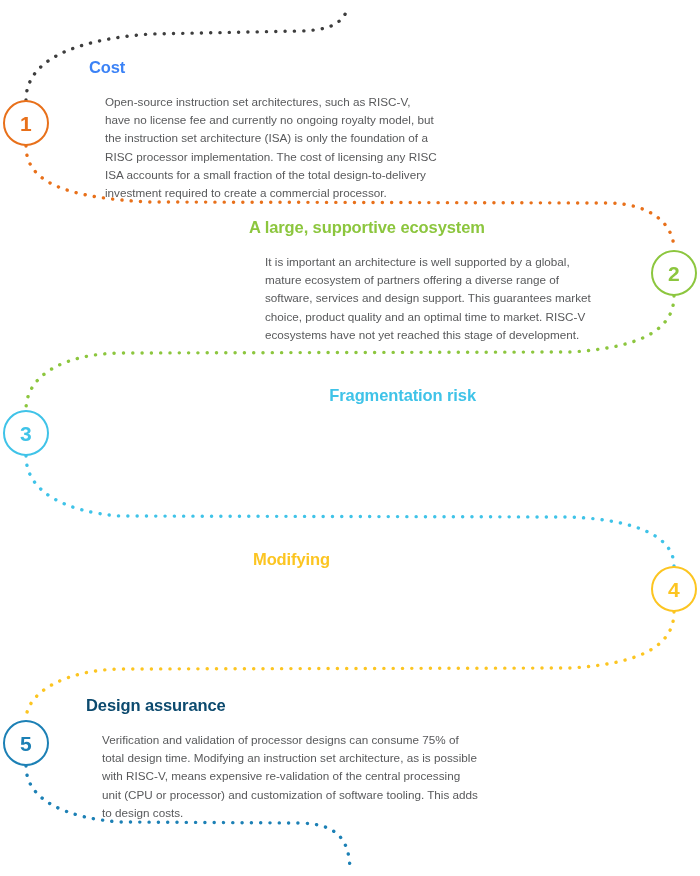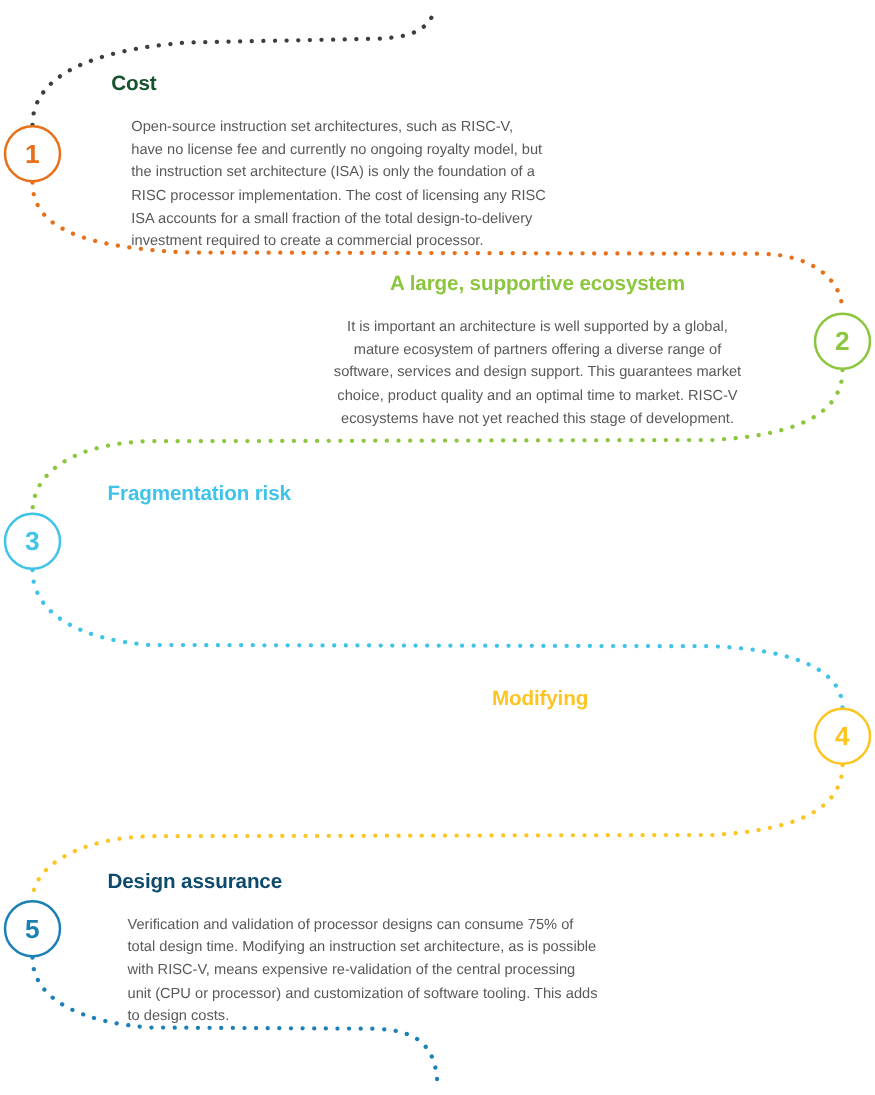--- a/index.html
+++ b/index.html
@@ -71,57 +71,57 @@
     letter-spacing: -0.1px;
   }
   .block-body {
     font-size: 11.7px;
     line-height: 1.56;
     color: #58595b;
     margin: 16px;
     letter-spacing: 0.01px;
   }
   .align-left  { text-align: left; }
-  .align-right { text-align: center; }
+  .align-right { text-align: left; }
 </style>
 </head>
 <body>
 
 <div id="infographic">
 
   <svg id="path-layer" viewBox="0 0 700 876">
       <path d="M 26 100 C 26 62, 70 40, 150 34 L 300 31 C 330 30, 342 24, 348 8" class="path-seg" stroke="#3d3d3d"></path>
       <path d="M 26 146 C 26 184, 70 198, 150 202 L 610 203 C 648 204, 674 222, 674 250" class="path-seg" stroke="#e8701a"></path>
       <path d="M 674 296 C 674 330, 640 348, 570 352 L 120 353 C 66 354, 26 374, 26 410" class="path-seg" stroke="#8cc63e"></path>
       <path d="M 26 456 C 26 492, 66 512, 120 516 L 570 517 C 640 520, 674 538, 674 566" class="path-seg" stroke="#3fc3e8"></path>
       <path d="M 674 612 C 674 646, 640 664, 570 668 L 120 669 C 66 670, 26 692, 26 720" class="path-seg" stroke="#fcc521"></path>
       <path d="M 26 766 C 26 800, 66 818, 120 822 L 300 823 C 336 824, 350 838, 350 872" class="path-seg" stroke="#1c80b5"></path>
     </svg>
 
   <div class="node" style="left: 3px; top: 100px; border-color: rgb(232, 112, 26);">
     <span class="node-num" style="color: rgb(232, 112, 26);">1</span>
   </div>
   <div class="block align-left" style="left:89px; top:58px; width:366px;">
-    <h2 class="block-title" style="color: #14532d;">Cost</h2>
+    <h2 class="block-title" style="color: #3b82f6;">Cost</h2>
     <p class="block-body">Open-source instruction set architectures, such as RISC-V, have no license fee and currently no ongoing royalty model, but the instruction set architecture (ISA) is only the foundation of a RISC processor implementation. The cost of licensing any RISC ISA accounts for a small fraction of the total design-to-delivery investment required to create a commercial processor.</p>
   </div>
 
   <div class="node" style="left: 651px; top: 250px; border-color: rgb(140, 198, 62);">
     <span class="node-num" style="color: rgb(140, 198, 62);">2</span>
   </div>
   <div class="block align-right" style="left:249px; top:218px; width:362px;">
     <h2 class="block-title" style="color: rgb(140, 198, 62);">A large, supportive ecosystem</h2>
     <p class="block-body">It is important an architecture is well supported by a global, mature ecosystem of partners offering a diverse range of software, services and design support. This guarantees market choice, product quality and an optimal time to market. RISC-V ecosystems have not yet reached this stage of development.</p>
   </div>
 
   <div class="node" style="left: 3px; top: 410px; border-color: rgb(63, 195, 232);">
     <span class="node-num" style="color: rgb(63, 195, 232);">3</span>
   </div>
   <div class="block align-left" style="left:86px; top:386px; width:390px;">
-    <h2 class="block-title" style="color: rgb(63, 195, 232);">Fragmentation risk</h2>
+    <h2 class="block-title" style="color: rgb(63, 195, 232); text-align: right;">Fragmentation risk</h2>
   </div>
 
   <div class="node" style="left: 651px; top: 566px; border-color: rgb(252, 197, 33);">
     <span class="node-num" style="color: rgb(252, 197, 33);">4</span>
   </div>
   <div class="block align-right" style="left:253px; top:550px; width:358px;">
     <h2 class="block-title" style="color: rgb(252, 197, 33);">Modifying</h2>
   </div>
 
   <div class="node" style="left: 3px; top: 720px; border-color: rgb(28, 128, 181);">

